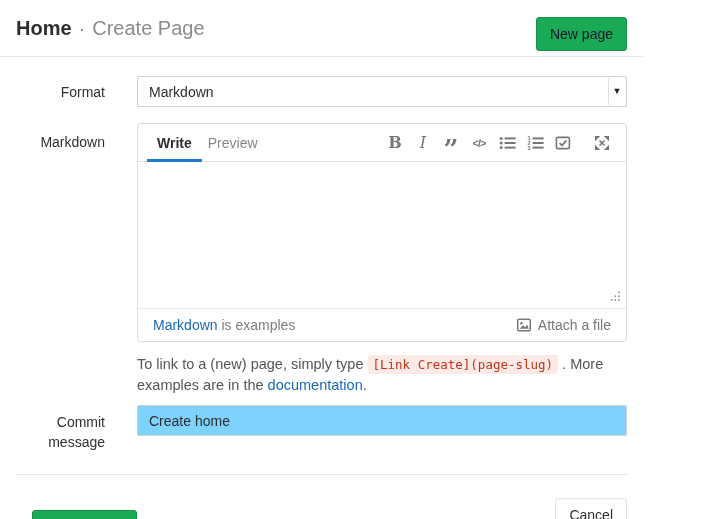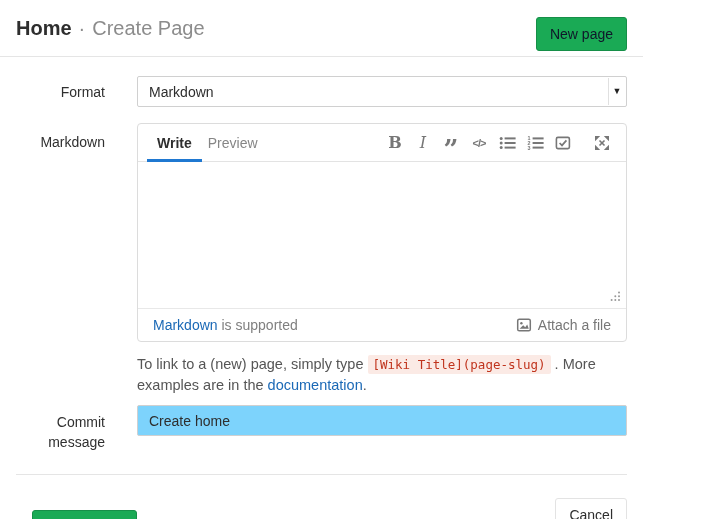--- a/index.html
+++ b/index.html
@@ -222,38 +222,38 @@
                     <circle cx="9" cy="9" r="1"></circle>
                     <circle cx="5.3" cy="9" r="1"></circle>
                     <circle cx="1.6" cy="9" r="1"></circle>
                   </g>
               </svg>
             </div>
           </div>
 
           <div class="editor-footer">
             <div class="md-note">
-              <a>Markdown</a><span> is supported</span>
+              <a>Markdown</a><span> is examples</span>
             </div>
             <div class="attach">
               <svg width="16" height="16" viewBox="0 0 16 16">
                 <rect x="1.7" y="2.2" width="12.6" height="11.6" rx="1.6" fill="none" stroke="#777" stroke-width="1.5"></rect>
                 <circle cx="5.4" cy="6.2" r="1.2" fill="#777"></circle>
                 <path d="M3.6 11.8 L7.2 8.2 L9.2 10.2 L11.2 7.6 L12.8 11.8 Z" fill="#777"></path>
               </svg>
               <span>Attach a file</span>
             </div>
           </div>
 
         </div>
       </div>
     </div>
 
     <div class="hint">
-      <span>To link to a (new) page, simply type </span><code>[Wiki Title](page-slug)</code><span> . More examples are in the </span><a>documentation</a><span>.</span>
+      <span>To link to a (new) page, simply type </span><code>[Link Create](page-slug)</code><span> . More examples are in the </span><a>documentation</a><span>.</span>
     </div>
 
     <div class="form-row row-commit">
       <div class="form-label">Commit message</div>
       <div class="form-control-col">
         <input class="text-input" type="text" value="Create home" style="">
       </div>
     </div>
 
   </div>

